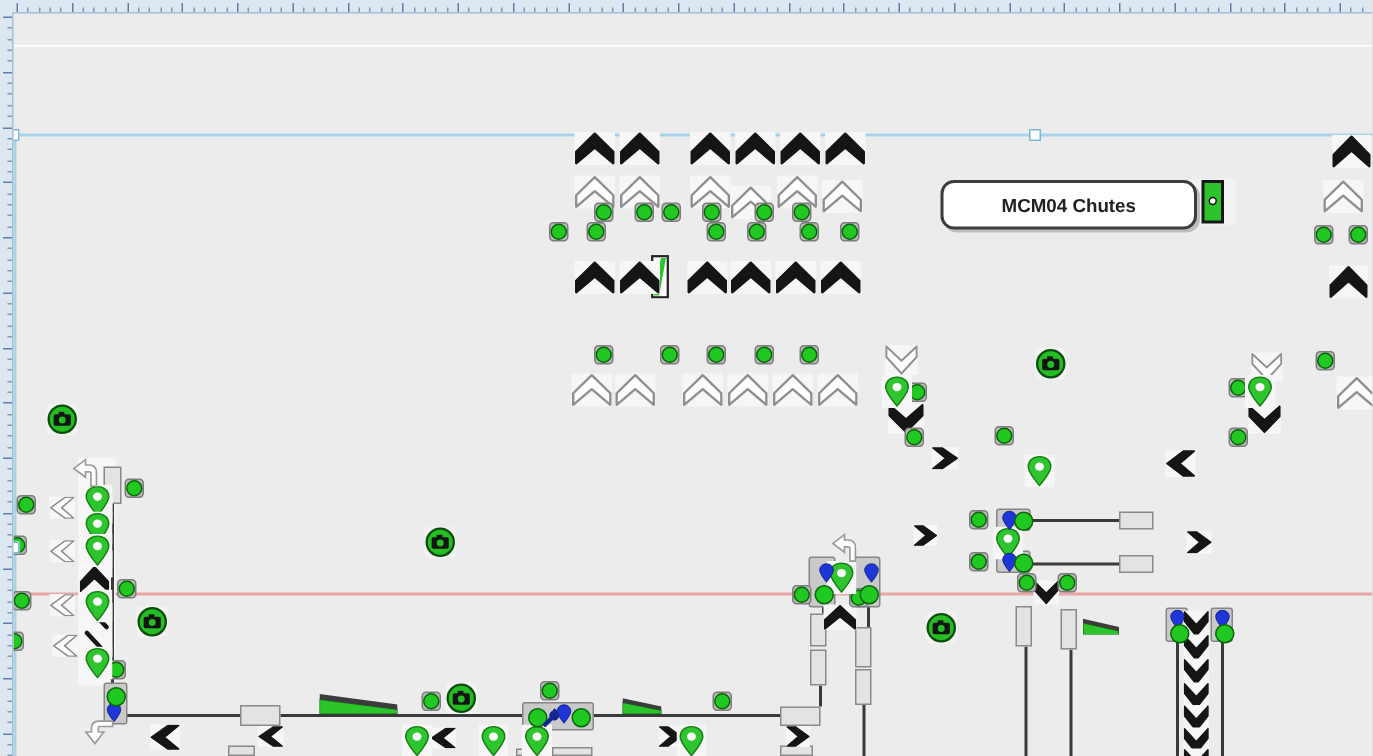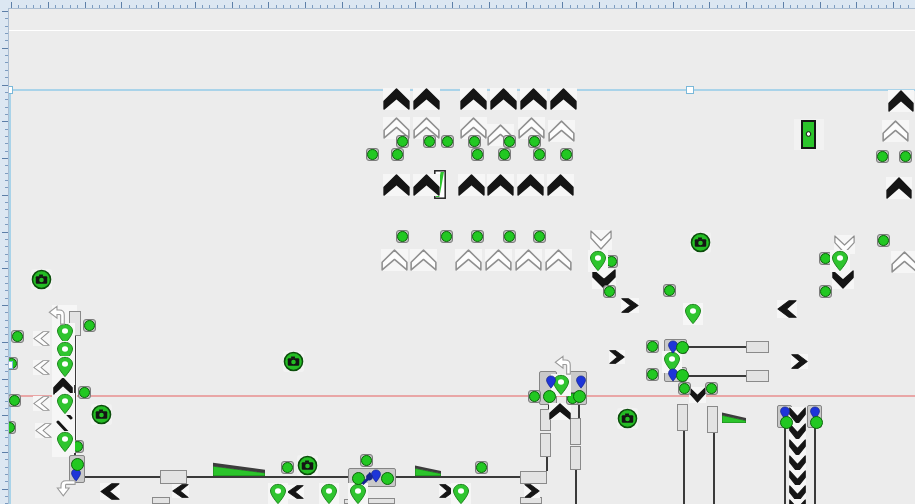--- a/index.html
+++ b/index.html
@@ -217,20 +217,23 @@
       <div class="vtick" style="top: 451.35px;"></div>
       <div class="vtick" style="top: 458.7px;"></div>
       <div class="vtick" style="top: 466.05px;"></div>
       <div class="vtick" style="top: 473.4px;"></div>
       <div class="vtick major" style="top: 480.75px;"></div>
       <div class="vtick" style="top: 488.1px;"></div>
       <div class="vtick" style="top: 495.45px;"></div>
     </div>
   <div id="ruler-corner"></div>
   <div id="canvas">
+    <div class="chute-label">
+      <span>MCM04 Chutes</span>
+    </div>
   <div class="el" style="left: 8px; top: 29.5px; width: 907px; height: 1px; background: rgb(255, 255, 255);"></div>
       <div class="el" style="left: 8px; top: 395.25px; width: 907px; height: 1.5px; background: rgb(233, 166, 166);"></div>
       <div class="el" style="left: 6px; top: 89.25px; width: 909px; height: 1.5px; background: rgb(169, 211, 233);"></div>
       <div class="el" style="left: 9px; top: 90px; width: 1.5px; height: 414px; background: rgb(169, 211, 233);"></div>
       <div class="el" style="left: 52px; top: 305px; width: 25px; height: 152px;">
         <div class="strip"></div>
       </div>
       <div class="el" style="left: 78px; top: 476px; width: 467px; height: 2px; background: rgb(58, 58, 58);"></div>
       <div class="el" style="left: 74px; top: 336px; width: 2px; height: 121px; background: rgb(58, 58, 58);"></div>
       <div class="el" style="left: 546px; top: 457px; width: 2px; height: 14px; background: rgb(58, 58, 58);"></div>

